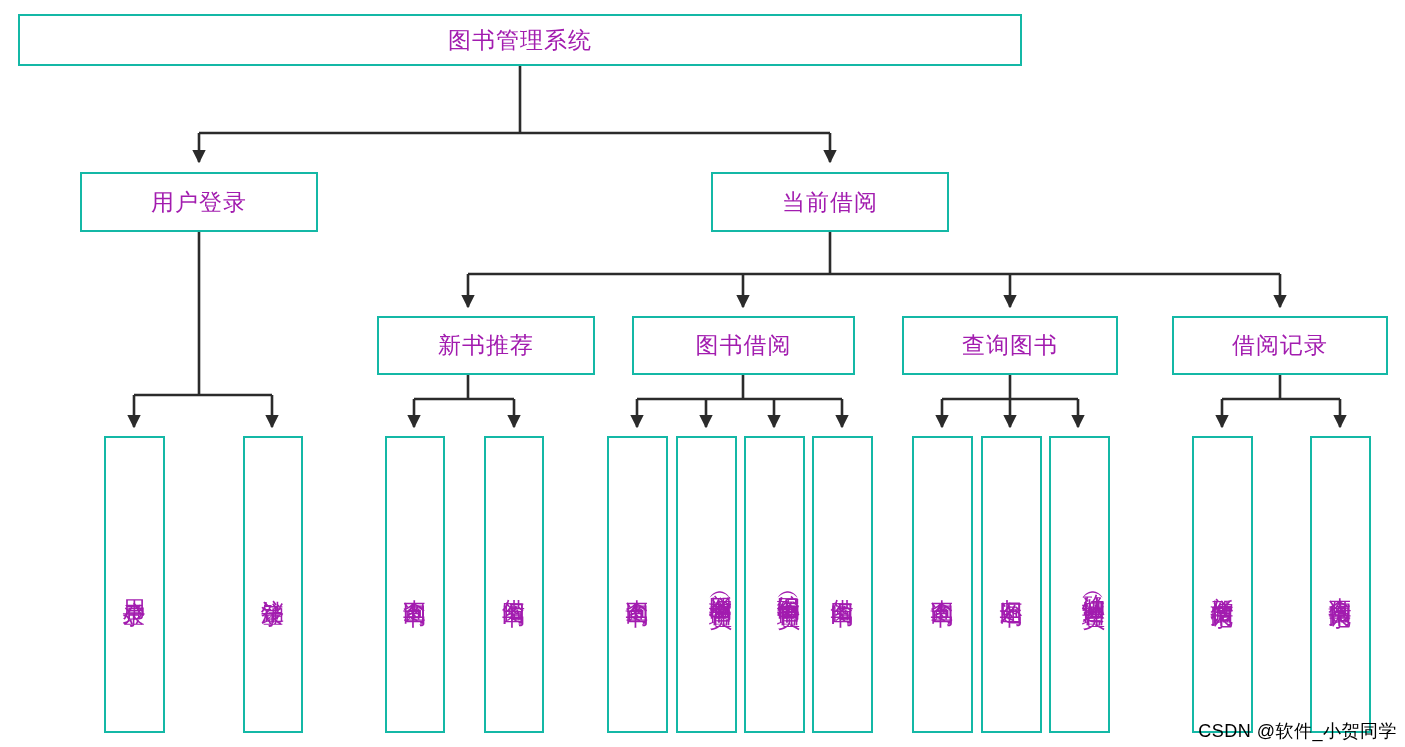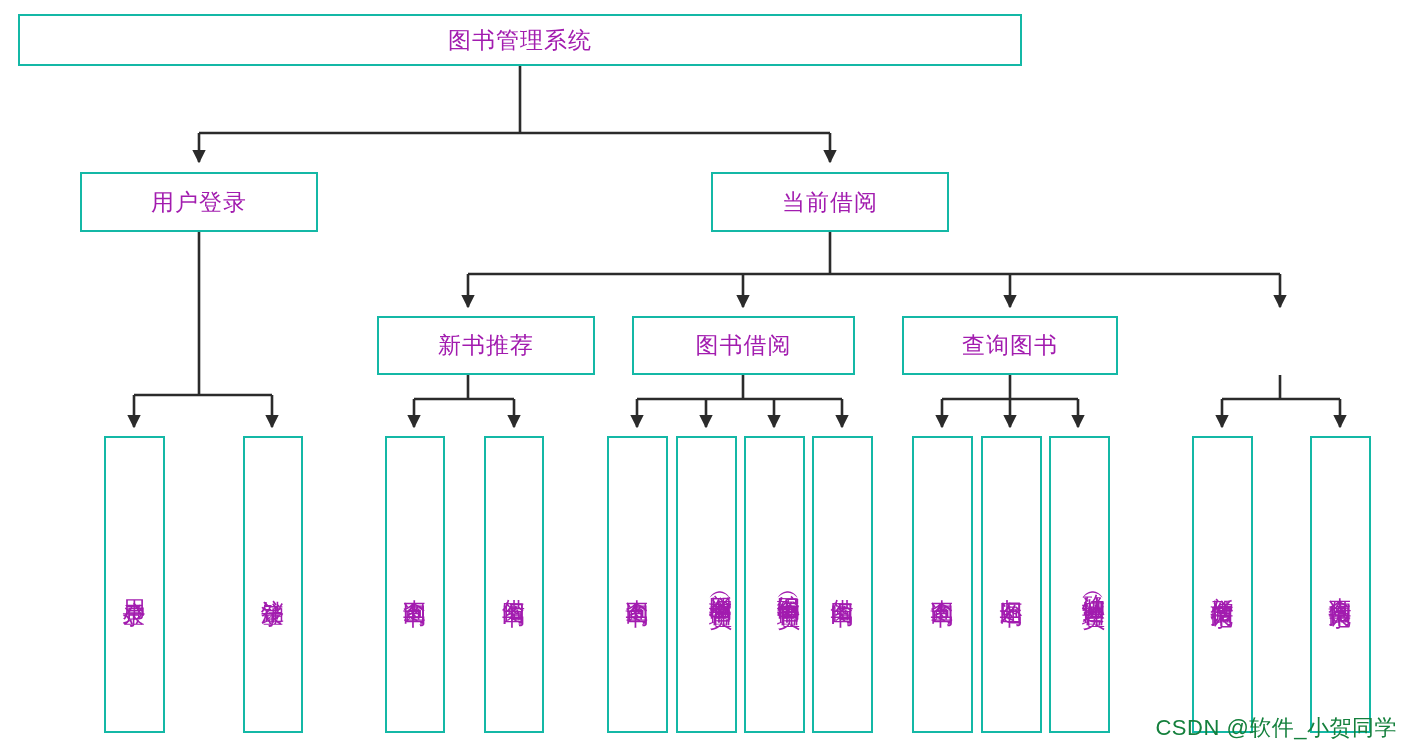--- a/index.html
+++ b/index.html
@@ -53,22 +53,22 @@
     align-items: flex-start;
   }
   .node .label {
     display: block;
     white-space: nowrap;
   }
   #watermark {
     position: absolute;
     right: 8px;
     bottom: 4px;
-    font-size: 22px;
-    color: #15803d;
+    font-size: 18px;
+    color: #000000;
     z-index: 5;
     white-space: nowrap;
     letter-spacing: 0.5px;
     margin-left: 28px;
   }
 </style>
 </head>
 <body>
 
 <div id="canvas">
@@ -140,20 +140,23 @@
   </div>
 
   <div class="node h-node" style="left:632px; top:316px; width:223px; height:59px;">
     <span class="label">图书借阅</span>
   </div>
 
   <div class="node h-node" style="left:902px; top:316px; width:216px; height:59px;">
     <span class="label">查询图书</span>
   </div>
 
+  <div class="node h-node" style="left:1172px; top:316px; width:216px; height:59px;">
+    <span class="label">借阅记录</span>
+  </div>
 
   <div class="node v-node" style="left:104px; top:436px; width:61px; height:297px;">
     <span class="label">用户登录</span>
   </div>
 
   <div class="node v-node" style="left:243px; top:436px; width:60px; height:297px;">
     <span class="label">注销登录</span>
   </div>
 
   <div class="node v-node" style="left:385px; top:436px; width:60px; height:297px;">

